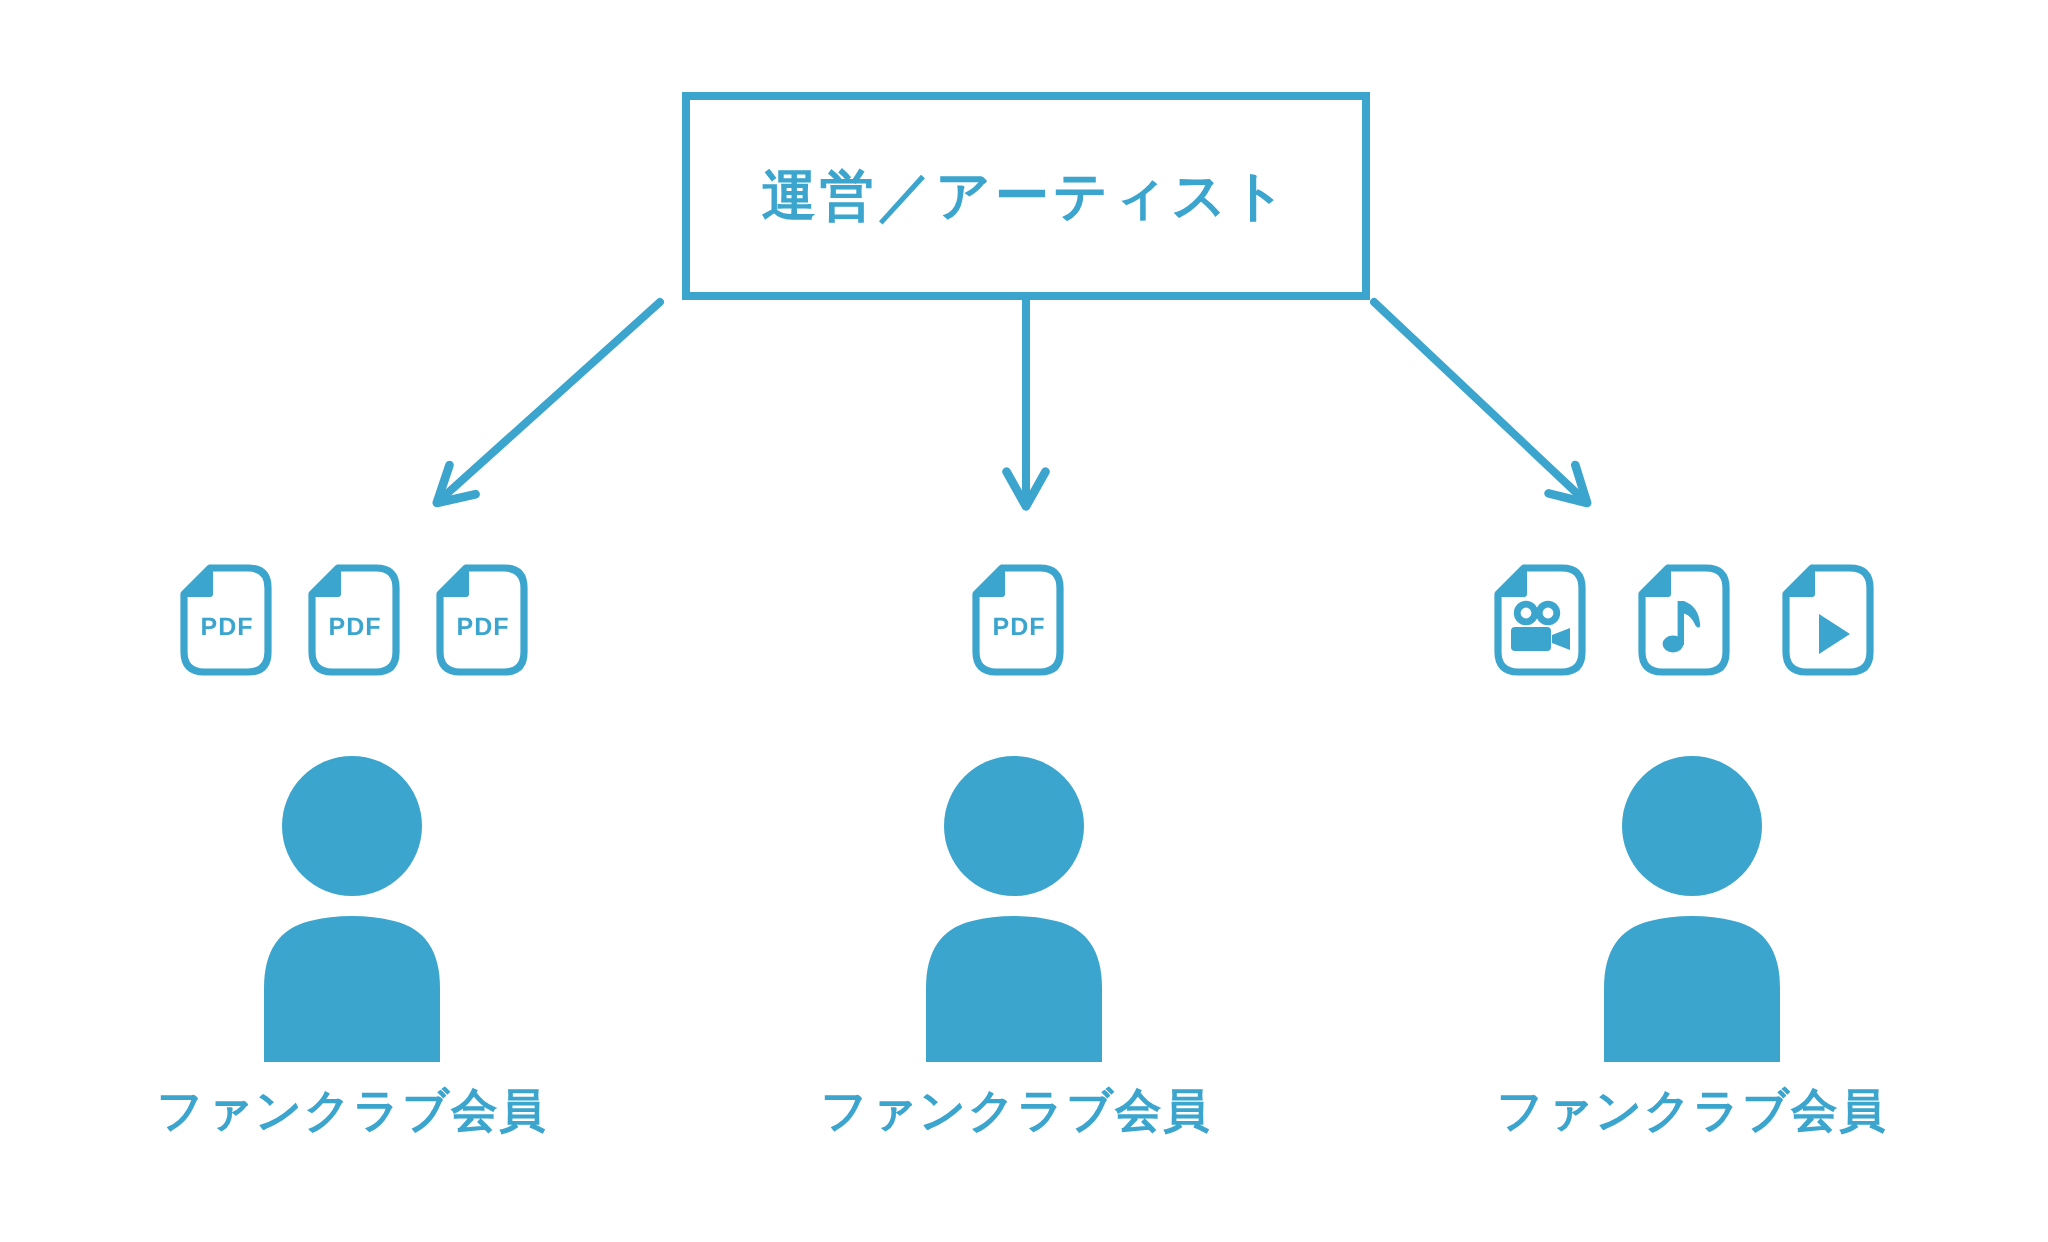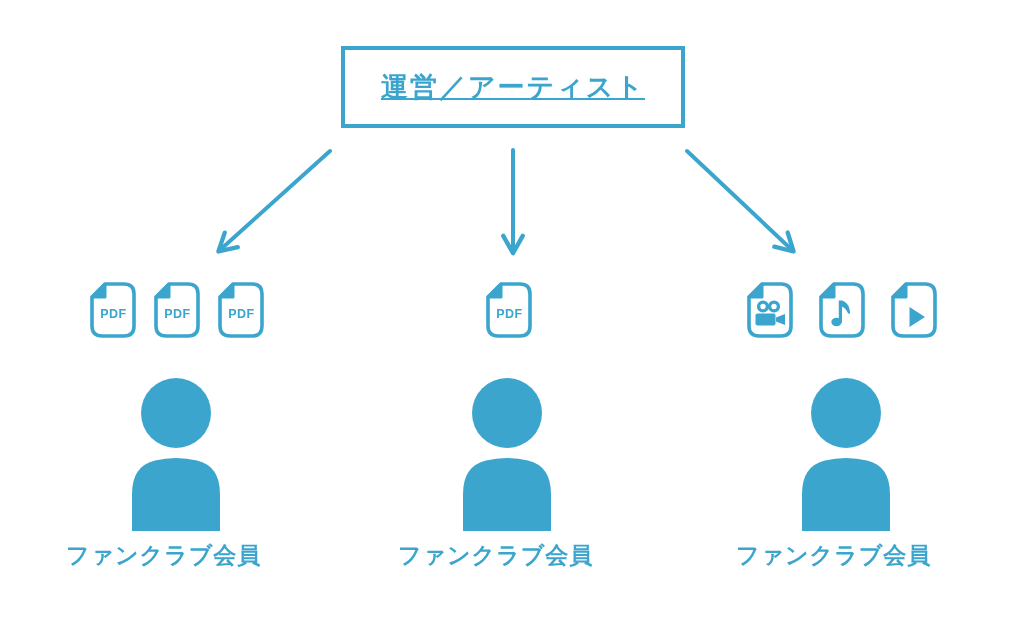--- a/index.html
+++ b/index.html
@@ -9,24 +9,24 @@
     width: 1024px;
     height: 621px;
     background: #ffffff;
     overflow: hidden;
     color: #3BA5CE; 
     font-family: "Liberation Sans", "DejaVu Sans", sans-serif;
   }
   .source-box {
     position: absolute;
     left: 341px; top: 46px;
-    width: 344px; height: 82px;
+    width: 344px; height: 104px;
     border: 4px solid #3BA5CE;
     background: #ffffff;
-    display: flex; align-items: center; justify-content: center; text-decoration: underline;
+    display: flex; align-items: center; justify-content: center;
   }
   .source-box-label {
     color: #3BA5CE;
     font-size: 27px;
     font-weight: bold;
     letter-spacing: 2px;
     white-space: nowrap;
   }
   .arrows-layer {
     position: absolute;
@@ -39,20 +39,21 @@
     width: 50px; height: 60px;
   }
   .person {
     position: absolute;
     width: 96px; height: 153px;
   }
   .recipient-label {
     position: absolute;
     width: 220px;
     top: 540px;
+    text-align: center;
     color: #3BA5CE;
     font-size: 23px;
     font-weight: bold;
     letter-spacing: 1px;
     white-space: nowrap;
   }
   
   .lbl-left   { left: 66px;  }
   .lbl-center { left: 398px; }
   .lbl-right  { left: 736px; }

